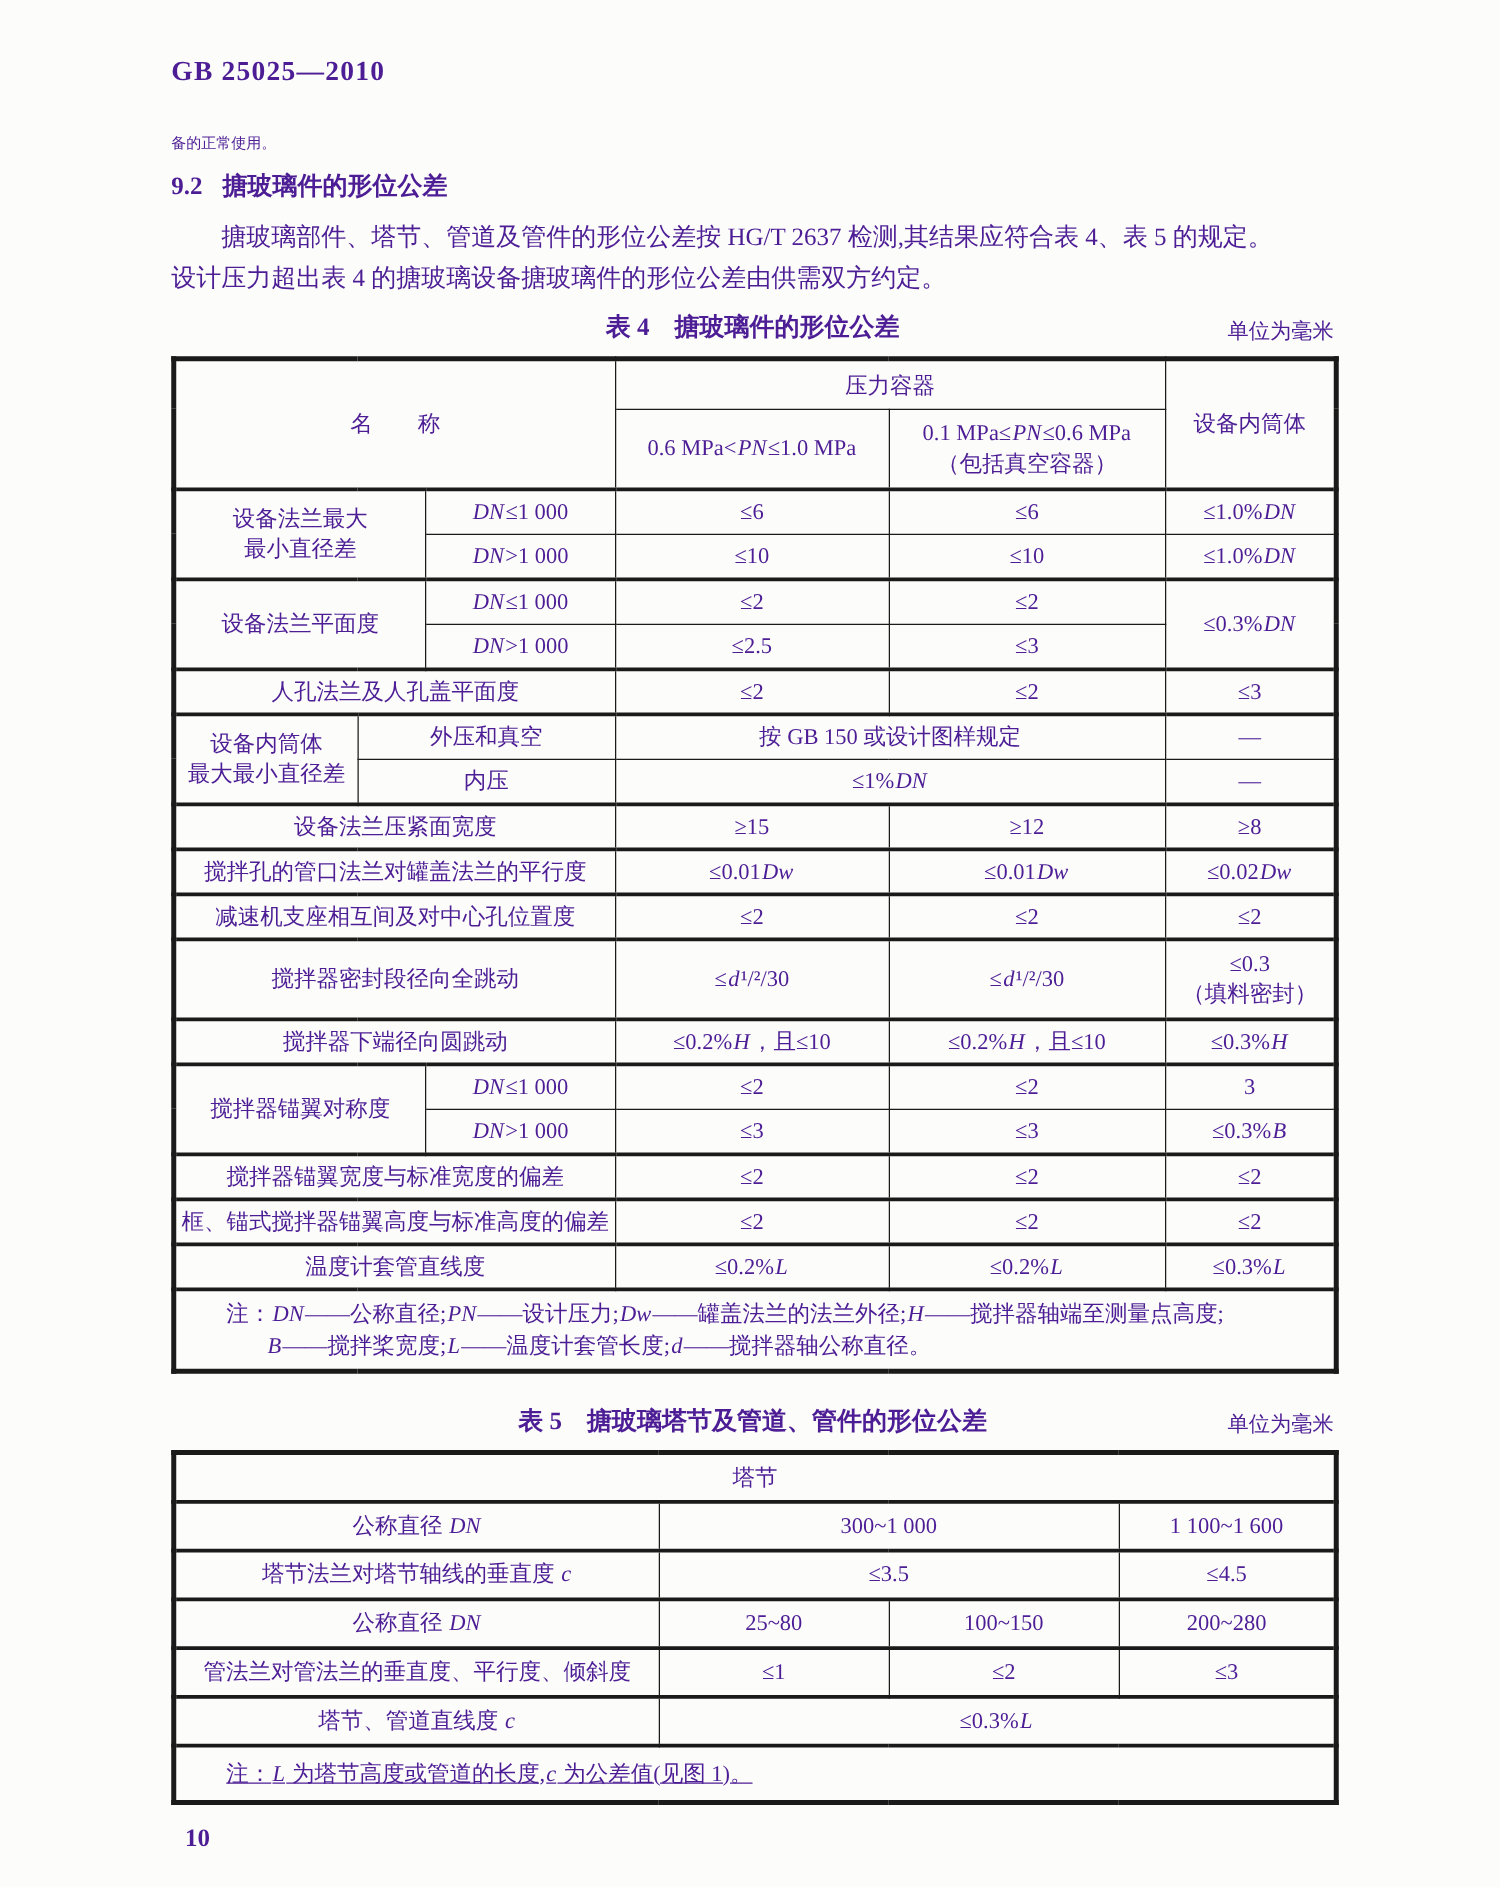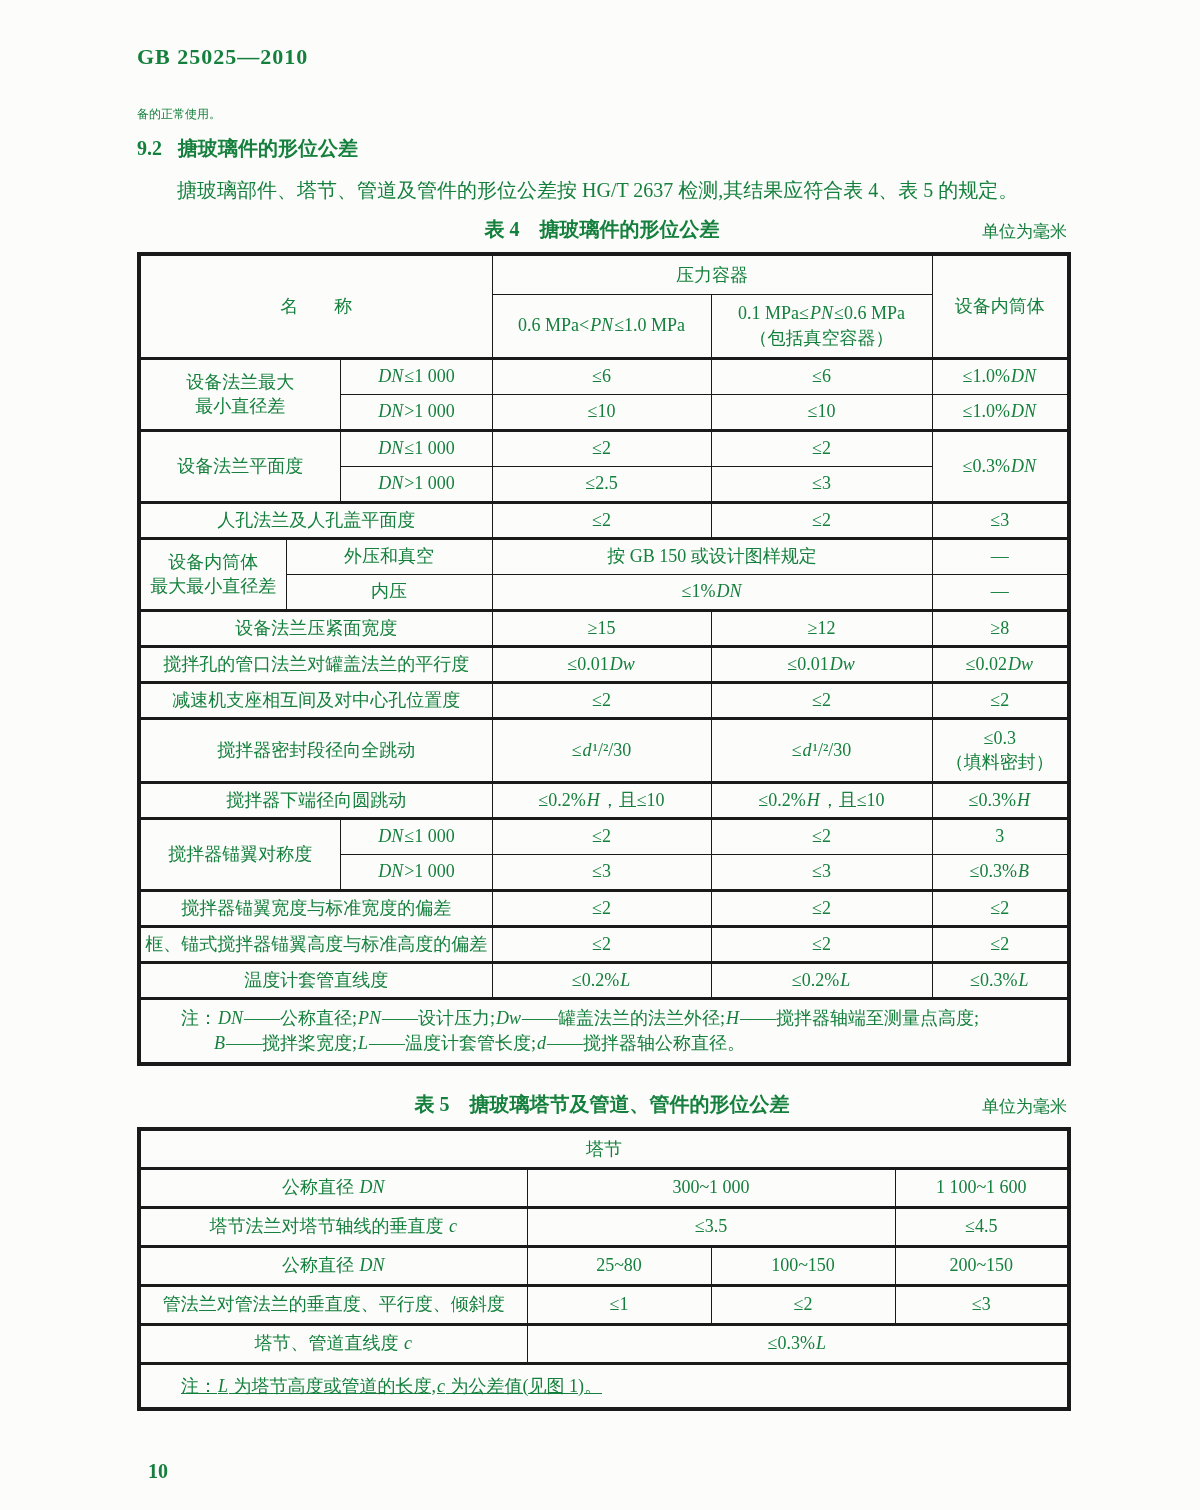--- a/index.html
+++ b/index.html
@@ -2,21 +2,21 @@
 <html><head>
 <meta charset="utf-8">
 <style>
   * { box-sizing: border-box; }
   html, body { margin: 0; padding: 0; background: #ffffff; }
   .page {
     position: relative;
     width: 1200px;
     height: 1510px;
     background: #fcfcfa;
-    color: #15803d;
+    color: #4c1d95;
     font-family: "Liberation Serif", "DejaVu Serif", serif;
     overflow: hidden;
   }
   .inner { padding: 44px 135px 0 137px; }
 
   .std-no {
     font-size: 22px;
     font-weight: bold;
     letter-spacing: 1px;
     margin: 0 0 36px 0;
@@ -85,20 +85,21 @@
     <div class="std-no">GB 25025—2010</div>
 
     <p class="carry">备的正常使用。</p>
 
     <div class="sec-head">
       <span class="num">9.2</span><span>搪玻璃件的形位公差</span>
     </div>
 
     <p class="para">
       <span class="l1">搪玻璃部件、塔节、管道及管件的形位公差按 HG/T 2637 检测,其结果应符合表 4、表 5 的规定。</span>
+      <span class="l2">设计压力超出表 4 的搪玻璃设备搪玻璃件的形位公差由供需双方约定。</span>
     </p>
 
     <div class="cap-row">
       <div class="cap">表 4　搪玻璃件的形位公差</div>
       <div class="unit">单位为毫米</div>
     </div>
 
     <table class="t4">
       <colgroup>
         <col style="width:147px">
@@ -265,21 +266,21 @@
       </tr>
       <tr class="grp">
         <td>塔节法兰对塔节轴线的垂直度 <i>c</i></td>
         <td colspan="2">≤3.5</td>
         <td>≤4.5</td>
       </tr>
       <tr class="grp">
         <td>公称直径 <i>DN</i></td>
         <td>25~80</td>
         <td>100~150</td>
-        <td>200~150</td>
+        <td>200~280</td>
       </tr>
       <tr class="grp">
         <td>管法兰对管法兰的垂直度、平行度、倾斜度</td>
         <td>≤1</td>
         <td>≤2</td>
         <td>≤3</td>
       </tr>
       <tr class="grp">
         <td>塔节、管道直线度 <i>c</i></td>
         <td colspan="3">≤0.3%<i>L</i></td>

